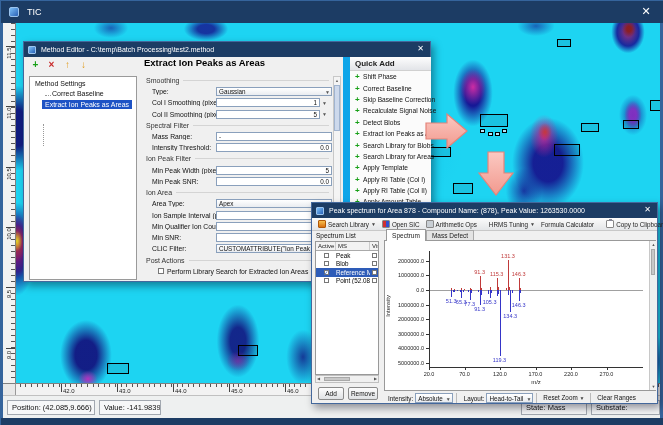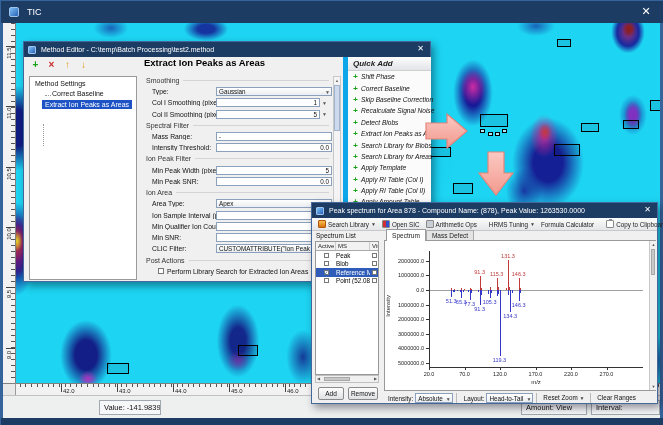--- a/index.html
+++ b/index.html
@@ -97,21 +97,21 @@
   .ctl.combo .arr { position:absolute; right:1px; top:0; font-size:5px; color:#555; line-height:8px; }
   .spinwrap { width:116px; display:flex; align-items:center; }
   .spinwrap .ctl { width:104px; }
   .spinwrap .sarr { font-size:5px; color:#555; margin-left:2px; }
   .chk-row { display:flex; align-items:center; height:11.3px; padding-left:16px; }
   .checkbox { width:6px; height:6px; border:1px solid #777; background:#fff; margin-right:3px; position:relative; flex:none; }
   .chk-row span { font-size:6.8px; color:#111; white-space:nowrap; }
   #me-scroll { position:absolute; left:309px; top:34px; width:8px; height:204px; background:#f4f4f4; border:1px solid #c8c8c8; }
   .sb-arr { position:absolute; left:0; width:6px; text-align:center; font-size:4px; color:#666; }
   #me-thumb { position:absolute; left:0; top:8px; width:6px; height:46px; background:#cdd9ec; border:1px solid #a0b4d0; }
-  #quick-add { position:absolute; left:319px; top:15px; width:88px; height:225px; background:#fbfbfb; border-left:5px solid #0ea5e9;font-style:italic; }
+  #quick-add { position:absolute; left:319px; top:15px; width:88px; height:225px; background:#fbfbfb; border-left:7px solid #0ea5e9; }
   #qa-header { height:14px; background:linear-gradient(180deg,#fdfdfd,#e2e4e8); border-bottom:1px solid #d0d0d0; font-size:8px; font-weight:bold; color:#222; padding:2px 0 0 5px; }
   .qa-item { display:flex; align-items:center; height:11.4px; padding-left:5px; white-space:nowrap; }
   .qa-item .plus-icon { color:#18a018; font-weight:bold; font-size:8px; width:8px; flex:none; }
   .qa-item span.qlbl { font-size:6.6px; color:#111; }
 
   
   #arrows { position:absolute; left:0; top:0; width:663px; height:425px; z-index:25; pointer-events:none; }
 
   
   #peak-window { left:310px; top:201px; width:347px; height:202px; z-index:20; }
@@ -226,23 +226,24 @@
     </div>
   <div id="ruler-corner"></div>
 
   <div id="main-titlebar">
     <span class="win-icon"></span>
     <span id="main-title">TIC</span>
     <span class="close-x" id="mw-close">✕</span>
   </div>
 
   <div id="statusbar">
+    <span class="status-box" style="left:4px; width:88px;">Position: (42.085,9.666)</span>
     <span class="status-box" style="left:96px; width:62px;">Value: -141.9839</span>
-    <span class="status-box" style="left:518px; width:66px;">Amount: View</span>
-    <span class="status-box" style="left:588px; width:69px;">Interval:</span>
+    <span class="status-box" style="left:518px; width:66px;">State: Mass</span>
+    <span class="status-box" style="left:588px; width:69px;">Substate:</span>
   </div>
   <div id="bottomframe"></div>
   <div id="leftframe"></div>
   <div id="rightframe"></div>
 
   <div class="dialog" id="method-editor">
     <div class="dlg-titlebar">
       <span class="dlg-icon"></span>
       <span class="dlg-title">Method Editor - C:\temp\Batch Processing\test2.method</span>
       <span class="dlg-close">✕</span>

